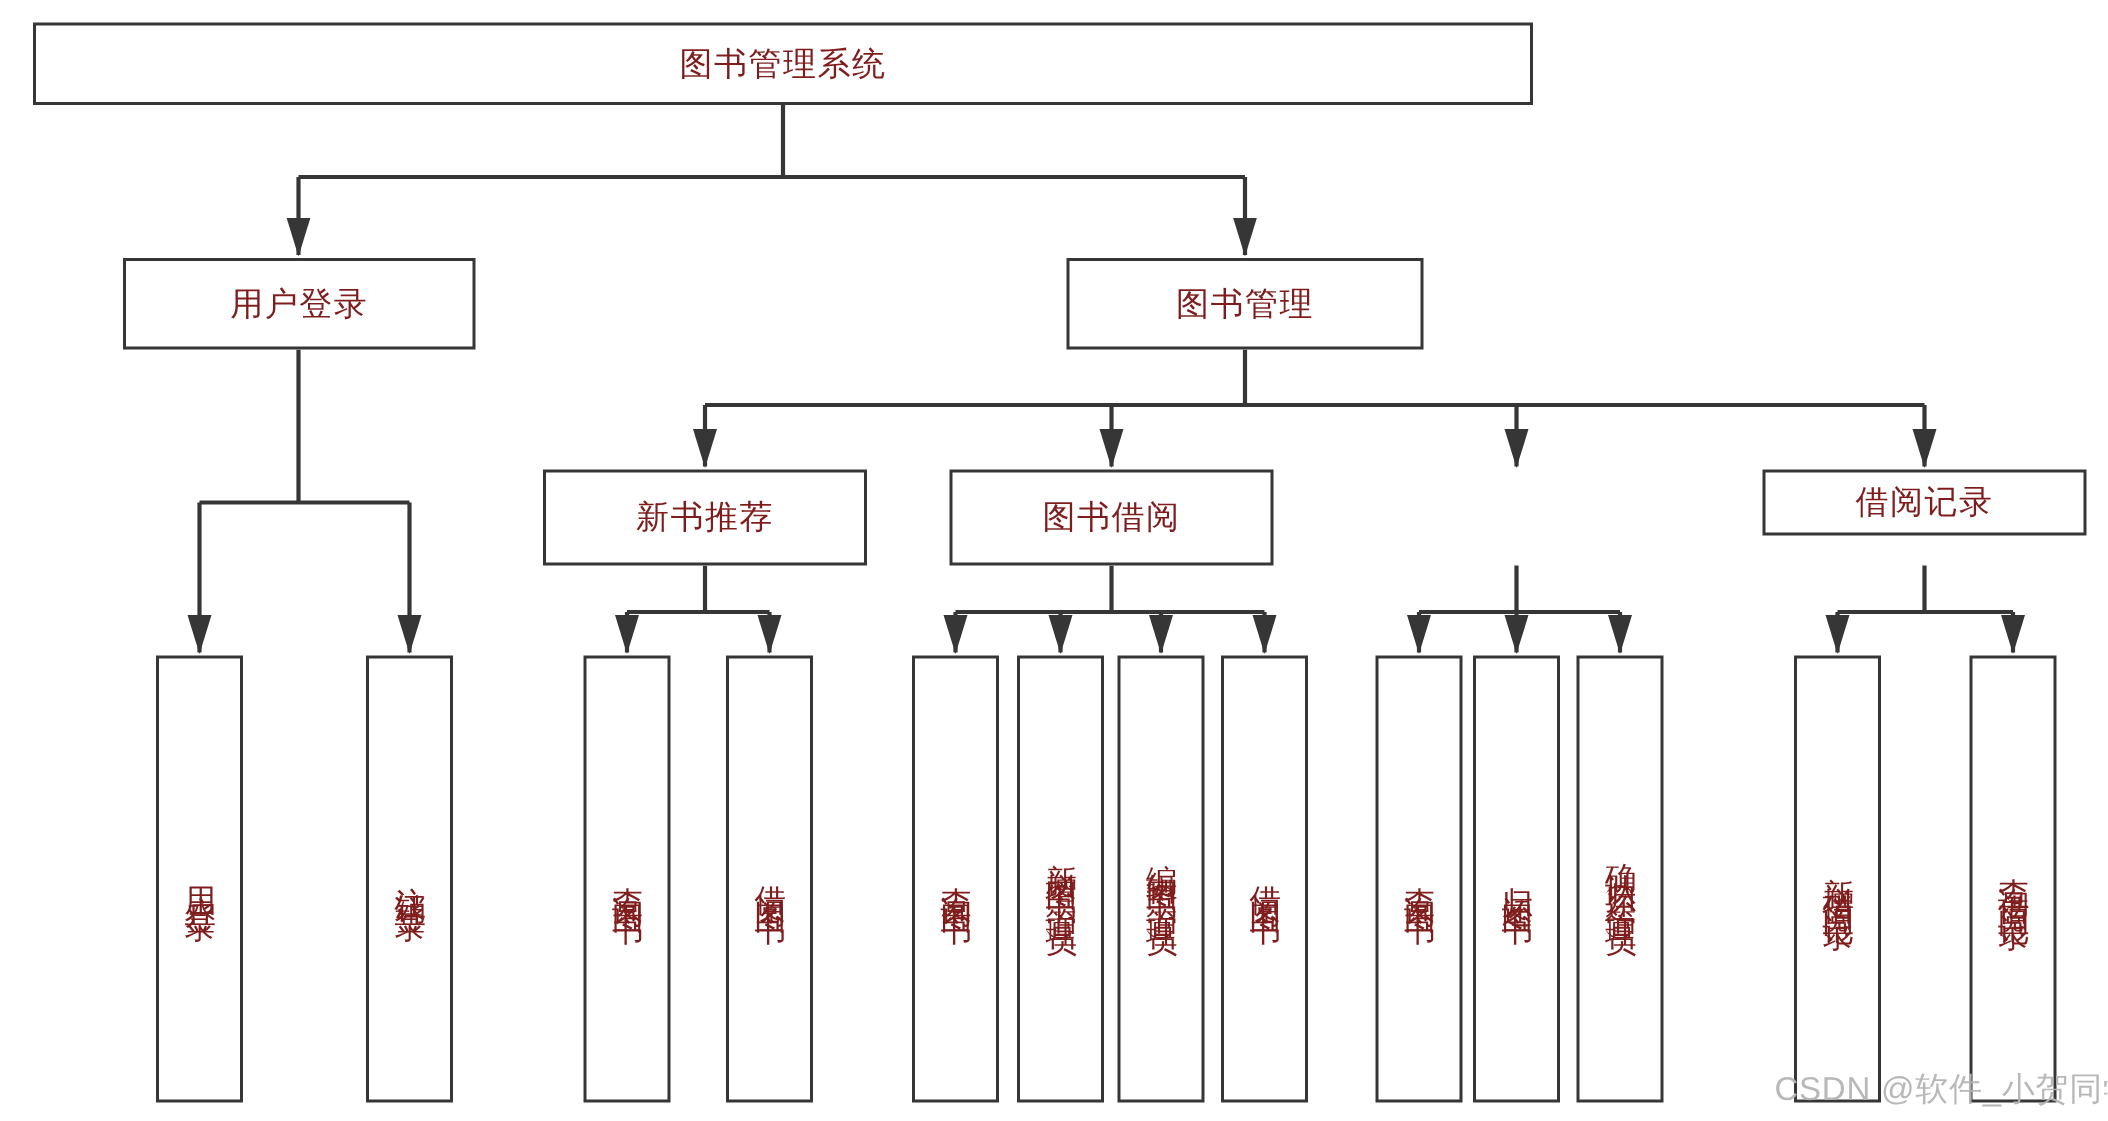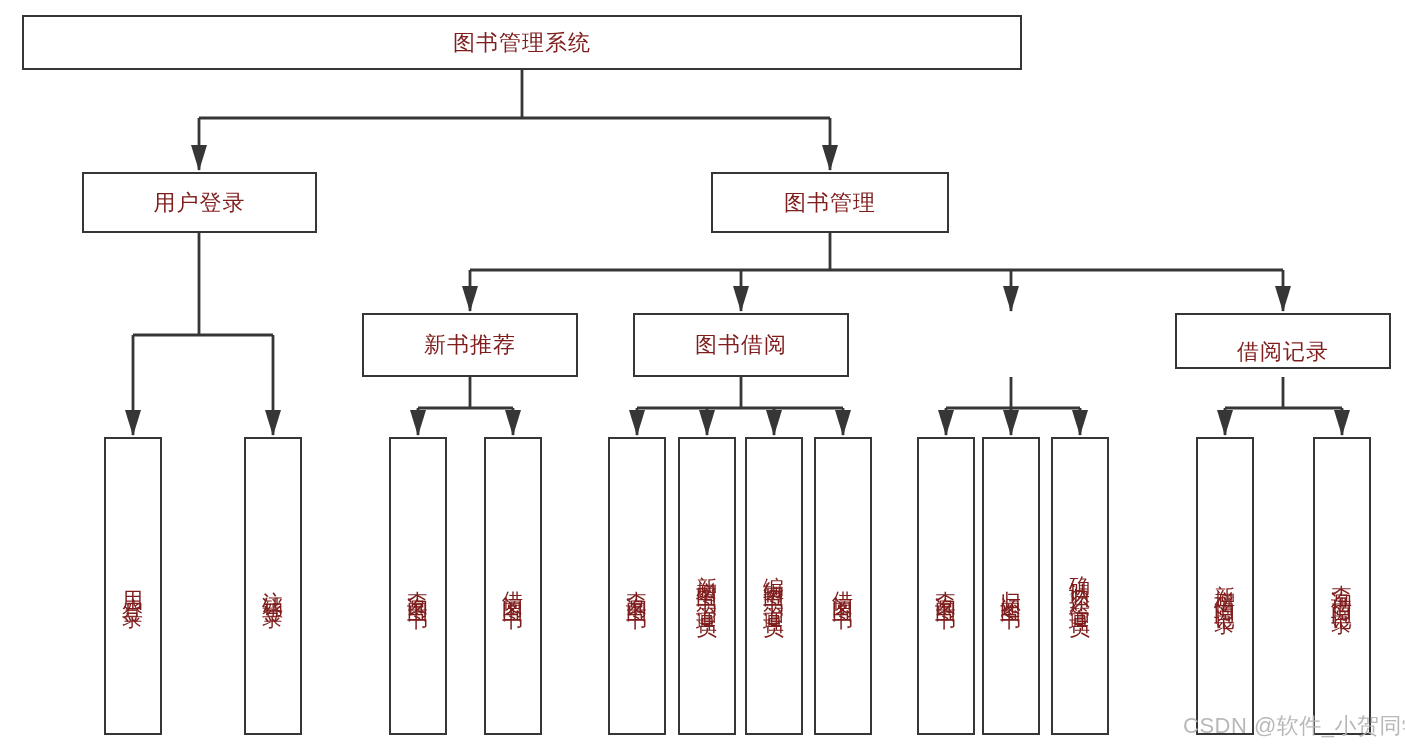--- a/index.html
+++ b/index.html
@@ -120,21 +120,21 @@
   <div class="box hbox" style="left:711px; top:172px; width:238px; height:61px;text-align:center;">
     <span>图书管理</span>
   </div>
 
   <div class="box hbox" style="left:362px; top:313px; width:216px; height:64px;">
     <span>新书推荐</span>
   </div>
   <div class="box hbox" style="left:633px; top:313px; width:216px; height:64px;">
     <span>图书借阅</span>
   </div>
-  <div class="box hbox" style="left:1175px; top:313px; width:216px; height:56px;align-items:flex-end;">
+  <div class="box hbox" style="left:1175px; top:313px; width:216px; height:44px;">
     <span>借阅记录</span>
   </div>
 
   <div class="box vbox" style="left:104px; top:437px; width:58px; height:298px;">
     <span class="vtext">用户登录</span>
   </div>
   <div class="box vbox" style="left:244px; top:437px; width:58px; height:298px;">
     <span class="vtext">注销登录</span>
   </div>
 

